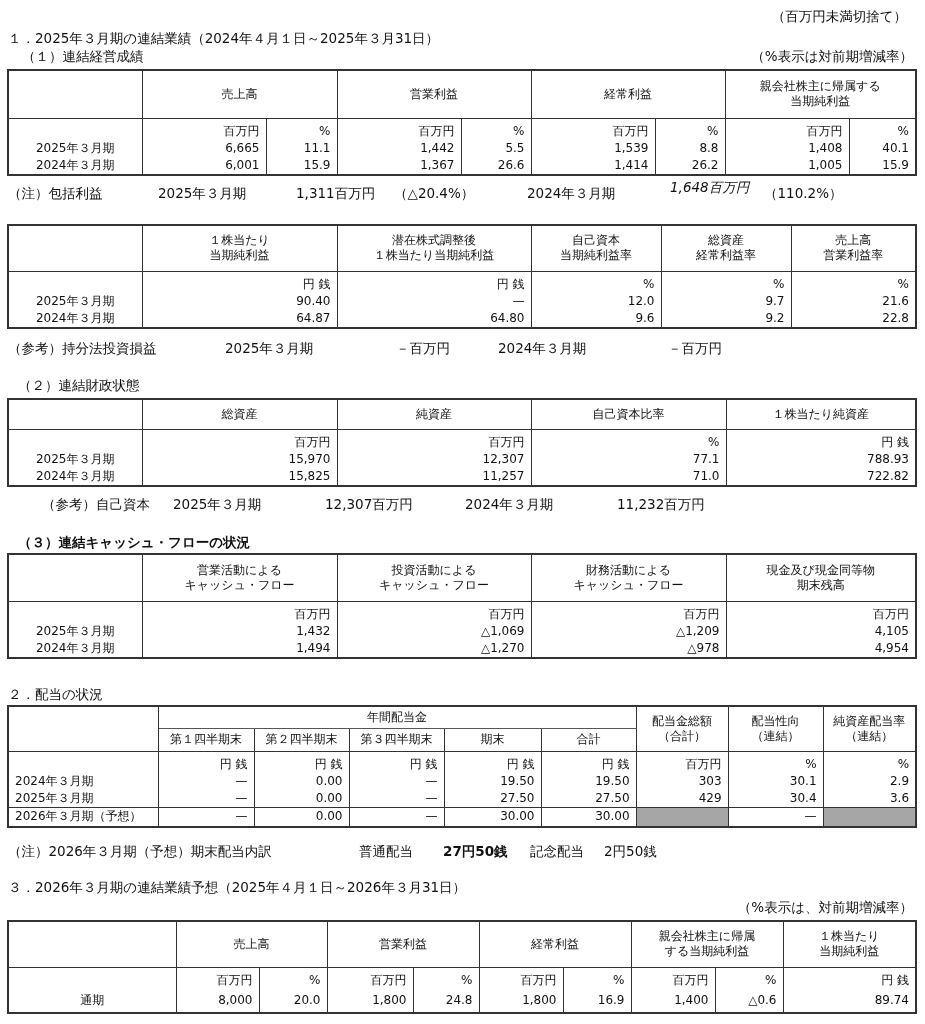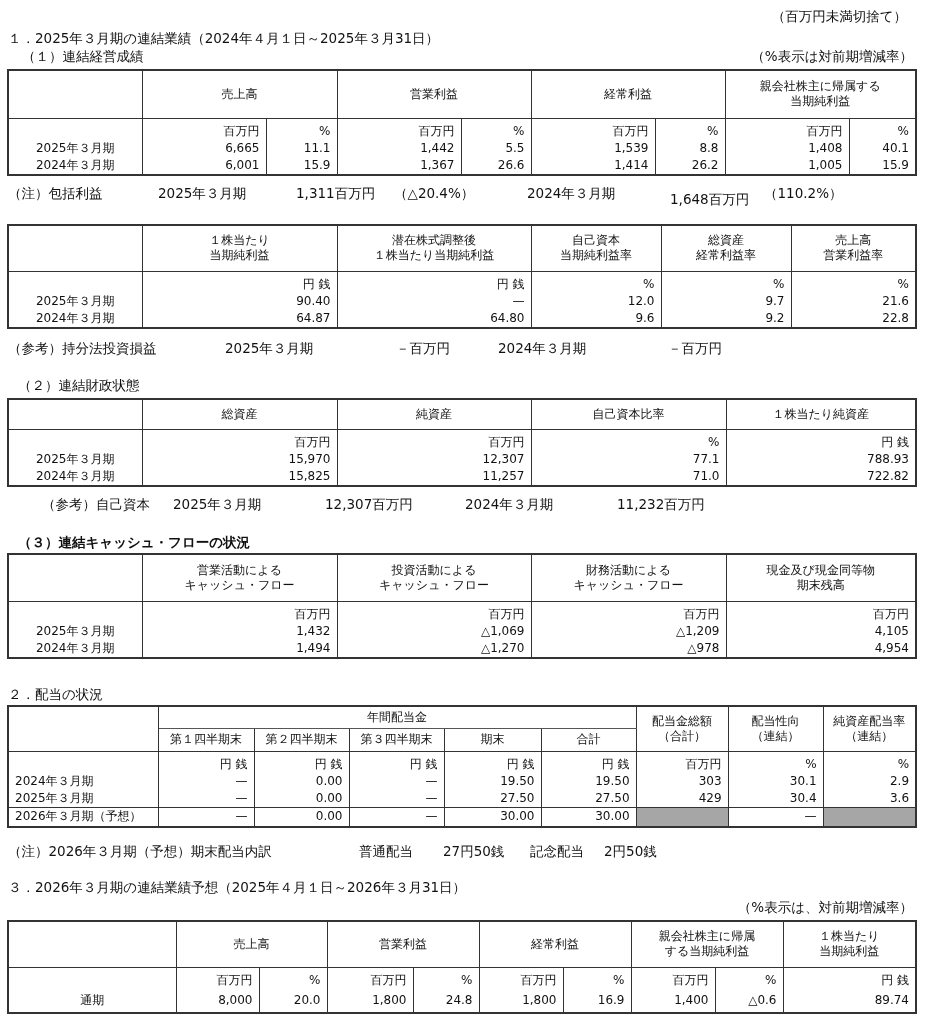--- a/index.html
+++ b/index.html
@@ -80,21 +80,21 @@
     <td class="r">15.9</td>
   </tr>
 </tbody>
   </table>
 
 <div class="abs note" style="left:8px; top:185px;">（注）包括利益</div>
 <div class="abs note" style="left:158px; top:185px;">2025年３月期</div>
 <div class="abs note" style="left:296px; top:185px;text-align:right;">1,311百万円</div>
 <div class="abs note" style="left:394px; top:185px;">（△20.4%）</div>
 <div class="abs note" style="left:527px; top:185px;">2024年３月期</div>
-<div class="abs note" style="left:670px; top:191px;">1,648百万円</div>
+<div class="abs note" style="left:670px; top:179px;font-style:italic;">1,648百万円</div>
 <div class="abs note" style="left:764px; top:185px;">（110.2%）</div>
 
 <table style="left:7px; top:224px; width:908px;">
   <colgroup>
       <col style="width:134px">
       <col style="width:195px">
       <col style="width:194px">
       <col style="width:130px">
       <col style="width:130px">
       <col style="width:125px">
@@ -299,21 +299,21 @@
     <td class="r">30.00</td>
     <td class="r gray"></td>
     <td class="r">—</td>
     <td class="r gray"></td>
   </tr>
 </tbody>
   </table>
 
 <div class="abs note" style="left:8px; top:843px;">（注）2026年３月期（予想）期末配当内訳</div>
 <div class="abs note" style="left:359px; top:843px;">普通配当</div>
-<div class="abs note" style="left:443px; top:843px;">27円50銭</div>
+<div class="abs note" style="left:443px; top:843px;font-weight:bold;">27円50銭</div>
 <div class="abs note" style="left:530px; top:843px;">記念配当</div>
 <div class="abs note" style="left:604px; top:843px;">2円50銭</div>
 
 <div class="abs title" style="left:8px; top:879px;">３．2026年３月期の連結業績予想（2025年４月１日～2026年３月31日）</div>
 <div class="abs note" style="right:12px; top:899px;">（%表示は、対前期増減率）</div>
 <table style="left:7px; top:920px; width:908px;">
   <colgroup>
       <col style="width:168px">
       <col style="width:83px">
       <col style="width:68px">

